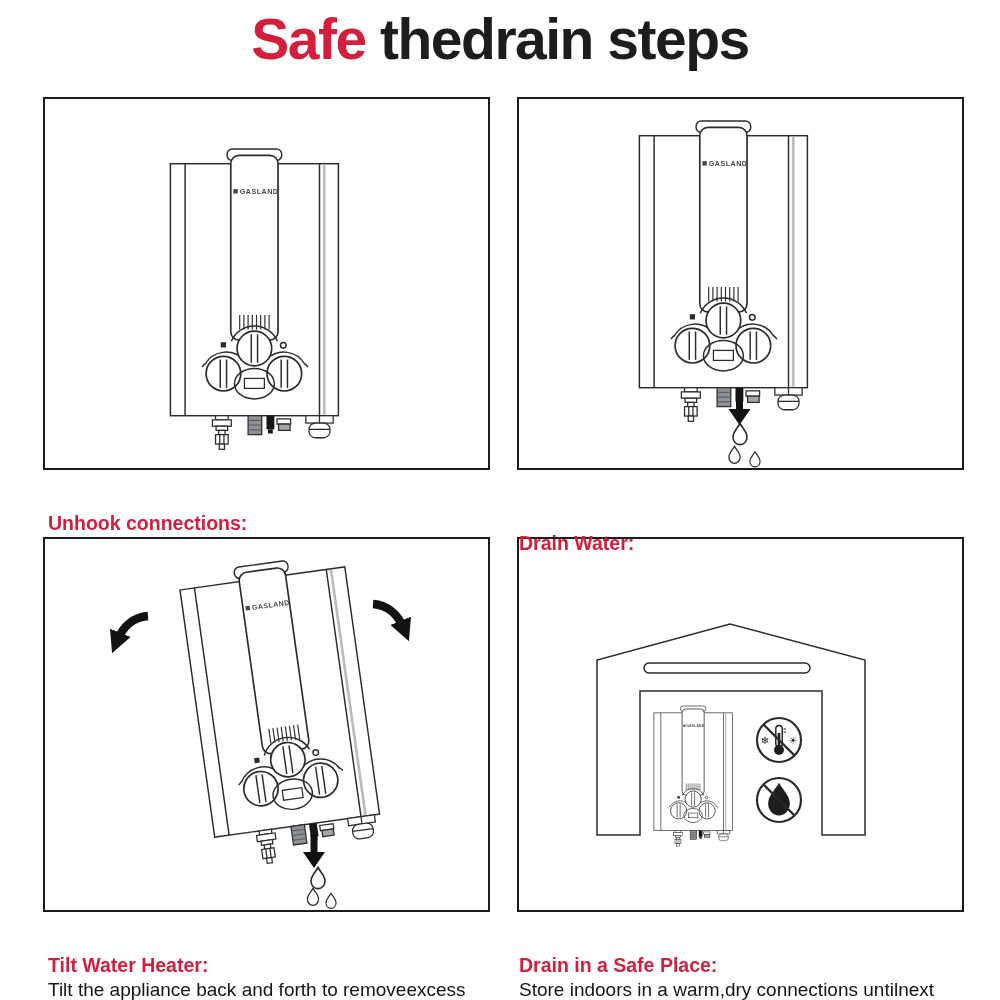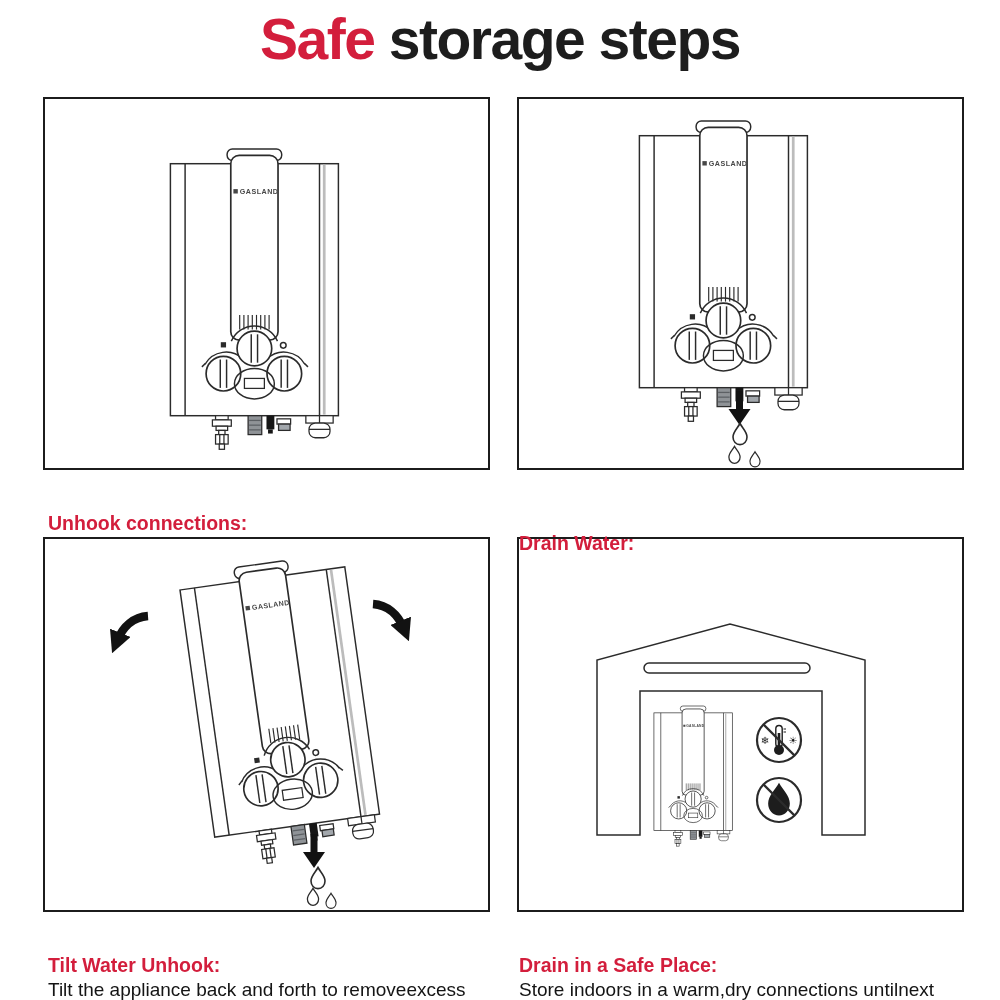--- a/index.html
+++ b/index.html
@@ -105,21 +105,21 @@
             <rect x="137" y="254" width="26" height="7"></rect>
             <line x1="150" y1="254" x2="150" y2="261"></line>
             <rect x="140" y="261" width="20" height="14" rx="6"></rect>
             <line x1="140" y1="267" x2="160" y2="267"></line>
           </g>
         </g>
       </g>
     </defs>
   </svg>
 
-  <h1 class="title"><span class="accent">Safe</span><span> storage steps</span></h1>
+  <h1 class="title"><span class="accent">Safe</span><span> thedrain steps</span></h1>
 
   <section class="panel p1">
     <svg viewBox="0 0 443 369">
       <use href="#heater" transform="translate(117,50) scale(1.05)"></use>
     </svg>
   </section>
 
   <section class="panel p2">
     <svg viewBox="0 0 443 369">
       <use href="#heater" transform="translate(112,22) scale(1.05)"></use>
@@ -180,21 +180,21 @@
     </svg>
   </section>
 
   <div class="caption cap1">
     <div class="cap-head">Unhook connections:</div>
   </div>
   <div class="caption cap2">
     <div class="cap-head">Drain Water:</div>
   </div>
   <div class="caption cap3">
-    <div class="cap-head">Tilt Water Unhook:</div>
+    <div class="cap-head">Tilt Water Heater:</div>
     <div class="cap-body">Tilt the appliance back and forth to removeexcess water.</div>
   </div>
   <div class="caption cap4">
     <div class="cap-head">Drain in a Safe Place:</div>
     <div class="cap-body">Store indoors in a warm,dry connections untilnext use.</div>
   </div>
 
 </div>
 
 </body></html>

